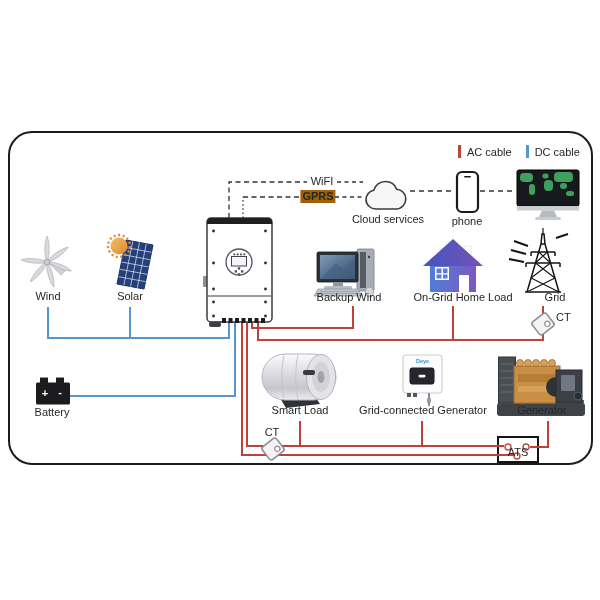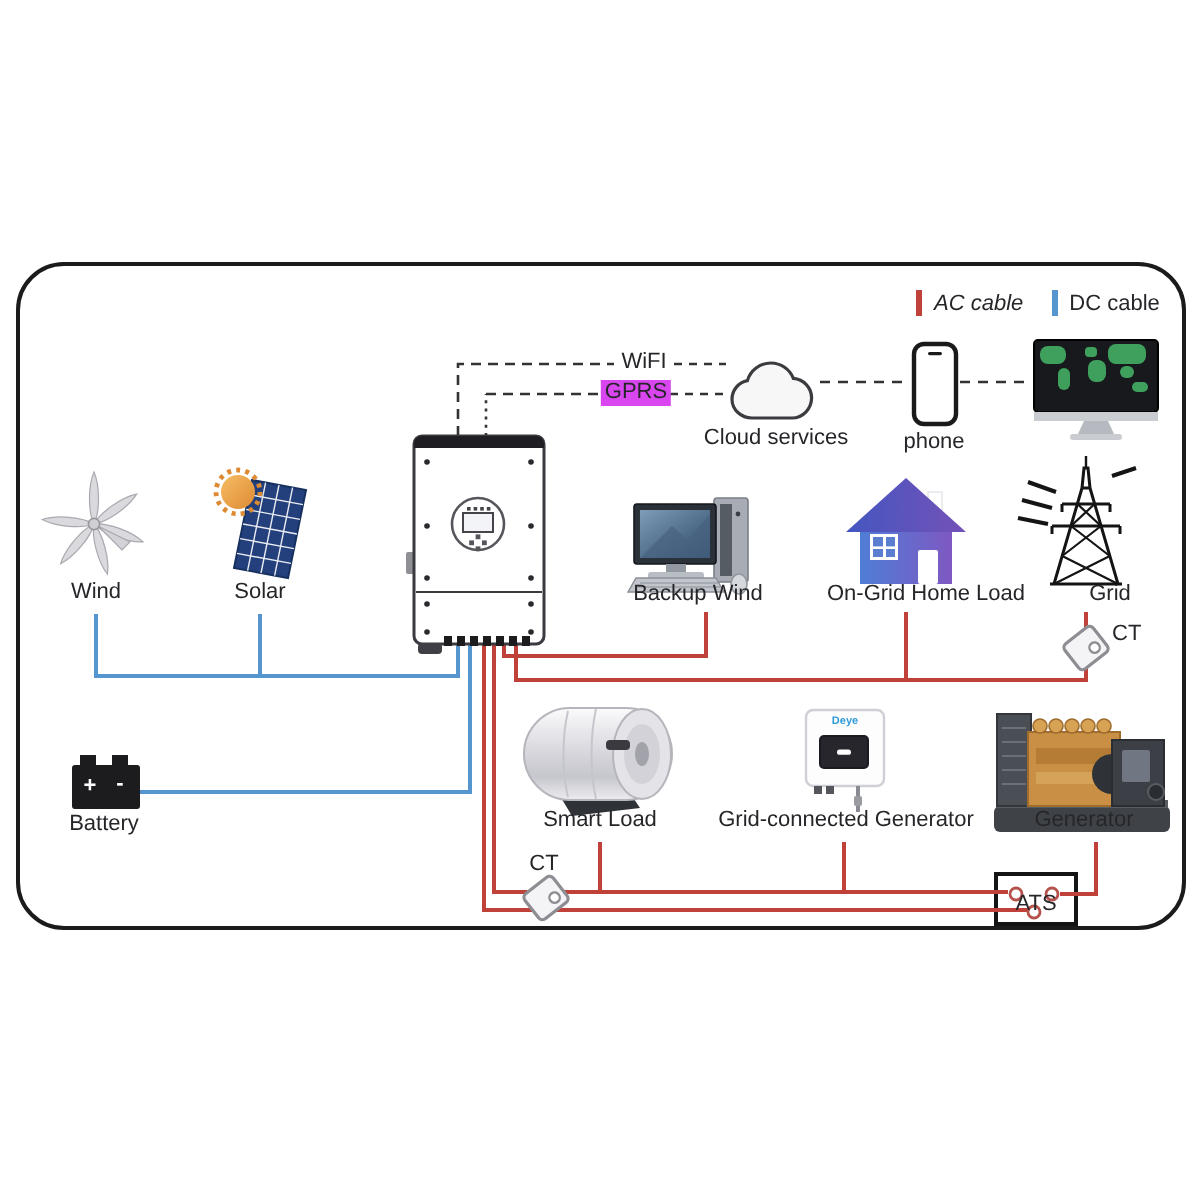--- a/index.html
+++ b/index.html
@@ -6,21 +6,21 @@
   .stage{position:relative;width:600px;height:600px;background:#ffffff;font-family:"Liberation Sans",sans-serif;overflow:hidden;
     --ac:#c0413a; --dc:#5596cf;}
   .frame{position:absolute;left:8px;top:131px;width:581px;height:330px;border:2.5px solid #1b1b1b;border-radius:24px;background:#fff;}
   .layer{position:absolute;left:0;top:0;}
   .lbl{position:absolute;font-size:11px;line-height:1.15;color:#26262a;transform:translateX(-50%);white-space:nowrap;text-align:right;}
   .lbl.noc{transform:none;}
   .legend{position:absolute;left:458px;top:145px;display:flex;align-items:center;gap:6px;font-size:11px;color:#26262a;}
   .sw{width:3px;height:13px;display:inline-block;}
   .sw.ac{background:var(--ac);}
   .sw.dc{background:var(--dc);}
-  .legend .cap{margin-right:8px;font-style:italic;}
+  .legend .cap{margin-right:8px;}
   .wire{fill:none;stroke-width:2;stroke-linecap:butt;stroke-linejoin:miter;}
   .wire-ac{stroke:var(--ac);}
   .wire-dc{stroke:var(--dc);}
   .comm{fill:none;stroke:#333;stroke-width:1.3;}
   .logo{position:absolute;font-size:5.5px;font-weight:bold;color:#2f9ad8;transform:translateX(-50%);}
   .bsym{position:absolute;color:#fff;font-weight:bold;font-size:11px;transform:translate(-50%,-50%);}
 </style>
 </head>
 <body>
 
@@ -282,21 +282,21 @@
   </svg>
 
   <div class="legend">
     <span class="sw ac"></span>
     <span class="cap">AC cable</span>
     <span class="sw dc"></span>
     <span>DC cable</span>
   </div>
 
   <div class="lbl" style="left:322px;top:175px;background:#fff;padding:0 2px;">WiFI</div>
-  <div class="lbl" style="left:318px;top:190px;background:#d946ef;padding:0 2px;">GPRS</div>
+  <div class="lbl" style="left:318px;top:190px;background:#a16207;padding:0 2px;font-weight:bold;">GPRS</div>
   <div class="lbl" style="left:388px;top:213px;">Cloud services</div>
   <div class="lbl" style="left:467px;top:215px;">phone</div>
 
   <div class="lbl" style="left:48px;top:290px;">Wind</div>
   <div class="lbl" style="left:130px;top:290px;">Solar</div>
   <div class="lbl" style="left:52px;top:406px;">Battery</div>
   <span class="bsym" style="left:45px;top:393px;">+</span>
   <span class="bsym" style="left:60px;top:392px;">-</span>
 
   <div class="lbl" style="left:349px;top:291px;">Backup Wind</div>

